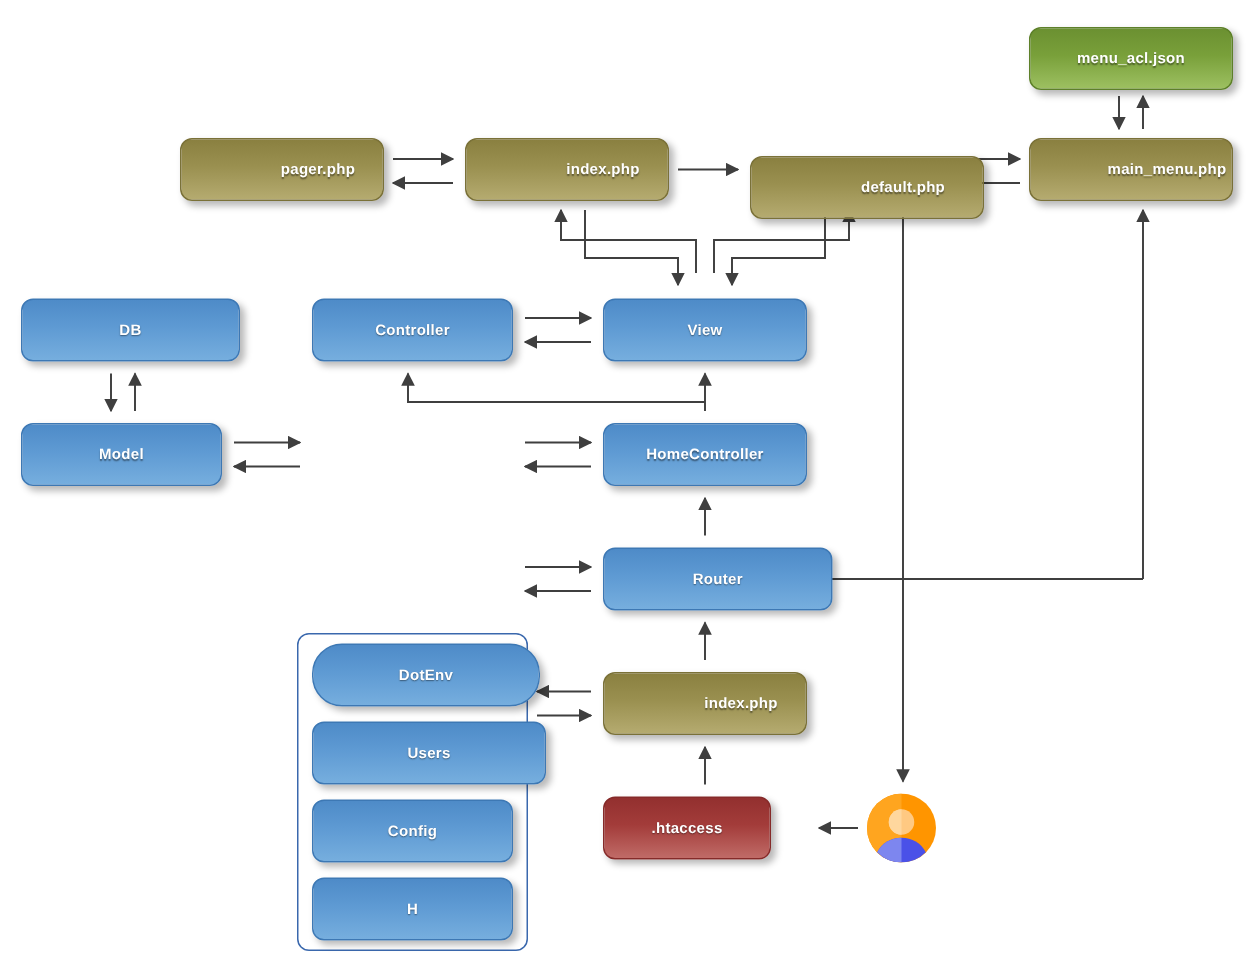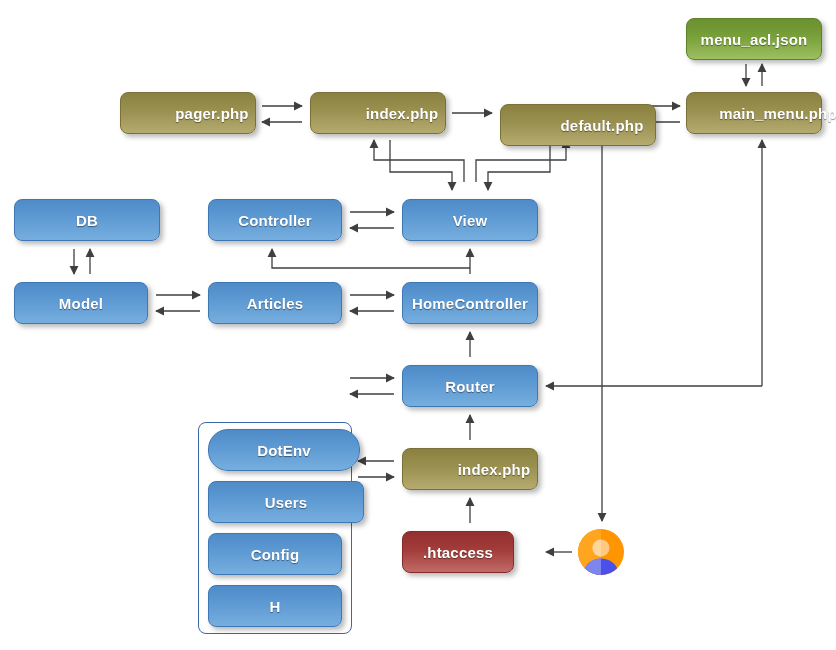--- a/index.html
+++ b/index.html
@@ -27,21 +27,21 @@
     height: 650px;
     pointer-events: none;
   }
   .node {
     position: absolute;
     border-radius: 8px;
     display: flex;
     align-items: center;
     justify-content: center;
     color: #ffffff;
-    font-size: 15px;
+    font-size: 10px;
     font-weight: bold;
     text-shadow: 0 1px 1px rgba(0,0,0,0.45);
     box-shadow: 3px 3px 5px rgba(0,0,0,0.28);
     box-sizing: border-box;
     letter-spacing: 0.2px;
     white-space: nowrap;
   }
   .node.blue {
     background: linear-gradient(to bottom, #4e8bc8 0%, #5e9ad3 45%, #76aede 100%);
     border: 1px solid #3d78b4;
@@ -159,27 +159,24 @@
     </div>
   <div class="node blue" style="left:208px; top:199px; width:134px; height:42px;">
       <span>Controller</span>
     </div>
   <div class="node blue" style="left:402px; top:199px; width:136px; height:42px;">
       <span>View</span>
     </div>
   <div class="node blue" style="left:14px;  top:282px; width:134px; height:42px;">
       <span>Model</span>
     </div>
-  <div class="node blue" style="left:208px; top:282px; width:134px; height:42px;">
-      <span>Articles</span>
-    </div>
   <div class="node blue" style="left:402px; top:282px; width:136px; height:42px;">
       <span>HomeController</span>
     </div>
-  <div class="node blue" style="left:402px; top:365px; width:136px; height:42px;">
+  <div class="node blue" style="left:402px; top:365px; width:153px; height:42px;">
       <span>Router</span>
     </div>
   <div class="node blue" style="left:208px; top:429px; width:152px; height:42px;border-radius:20px;">
       <span>DotEnv</span>
     </div>
   <div class="node olive" style="left:402px; top:448px; width:136px; height:42px;">
       <span>index.php</span>
     </div>
   <div class="node blue" style="left:208px; top:481px; width:156px; height:42px;">
       <span>Users</span>

